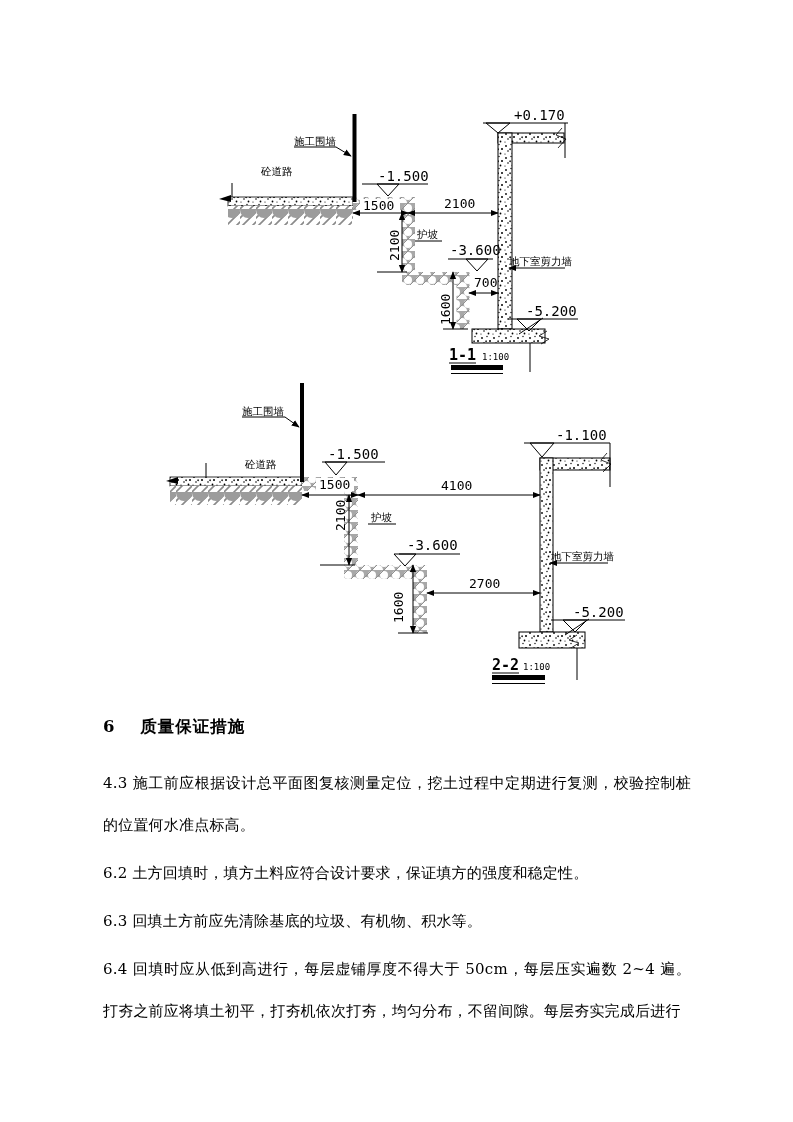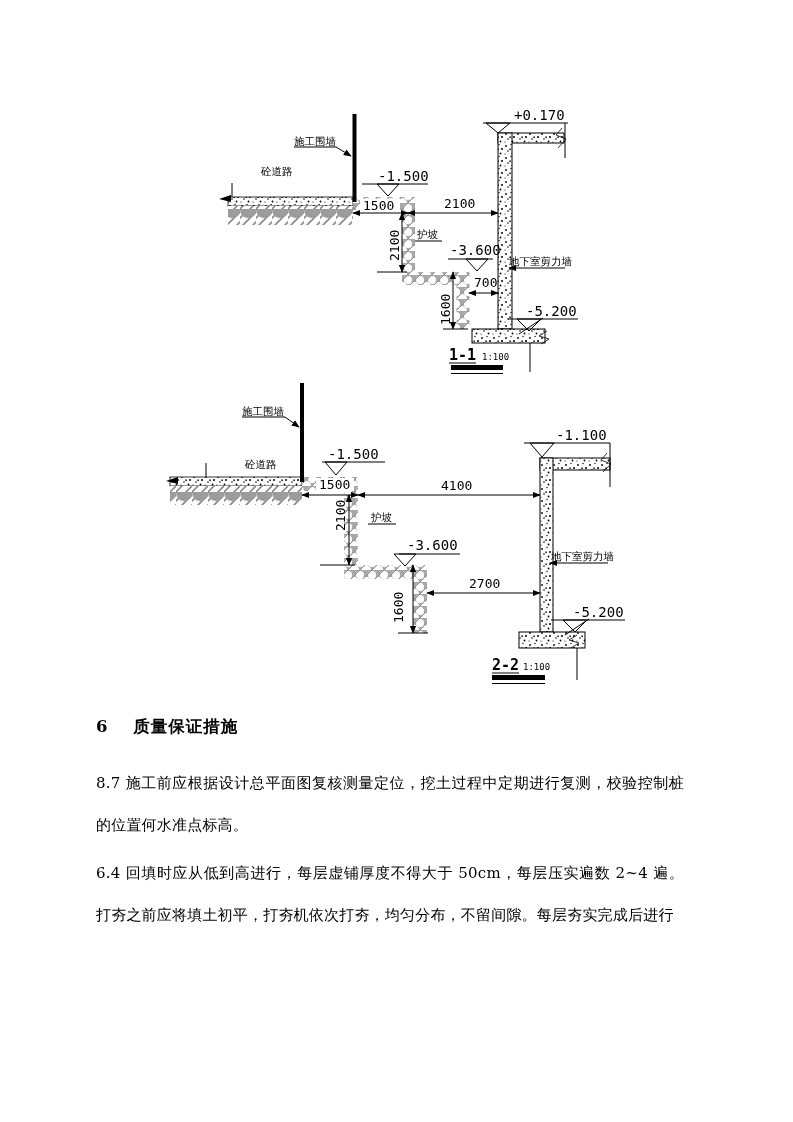--- a/index.html
+++ b/index.html
@@ -17,21 +17,21 @@
   .elev { font-family:"DejaVu Sans Mono","Liberation Mono",monospace; font-size:14px; }
   .dim  { font-family:"DejaVu Sans Mono","Liberation Mono",monospace; font-size:13px; }
   .sec  { font-family:"DejaVu Sans Mono","Liberation Mono",monospace; font-size:15px; font-weight:bold; }
   .scl  { font-family:"DejaVu Sans Mono","Liberation Mono",monospace; font-size:9px; }
 
   .ln    { stroke:#000; stroke-width:1; fill:none; }
   .thin  { stroke:#000; stroke-width:0.8; fill:none; }
   .tri   { stroke:#000; stroke-width:1; fill:none; }
   .fence { stroke:#000; stroke-width:4; }
 
-  .textblock { position:absolute; left:96px; top:716px; width:588px; }
+  .textblock { position:absolute; left:103px; top:716px; width:588px; }
   .heading { margin:0; font-size:16.5px; line-height:22px; font-weight:bold; letter-spacing:1px; }
   .heading .hnum { display:inline-block; margin-right:19px; letter-spacing:0; }
   .para { margin:6px 0 0 0; font-size:15px; line-height:42px; text-align:justify; letter-spacing:0.2px; }
   .para:first-of-type { margin-top:24px; }
 </style>
 </head>
 <body>
 
 <svg width="0" height="0" style="position:absolute" aria-hidden="true">
   <defs>
@@ -231,15 +231,17 @@
     <rect x="492" y="297" width="53" height="5" fill="#000"></rect>
     <line class="ln" x1="492" y1="305.5" x2="545" y2="305.5"></line>
   </g>
 </svg>
 
 <div class="textblock">
   <h2 class="heading">
     <span class="hnum">6</span>
     <span>质量保证措施</span>
   </h2>
-  <p class="para">8.7 施工前应根据设计总平面图复核测量定位，挖土过程中定期进行复测，校验控制桩的位置何水准点标高。</p>
+  <p class="para">4.3 施工前应根据设计总平面图复核测量定位，挖土过程中定期进行复测，校验控制桩的位置何水准点标高。</p>
+  <p class="para">6.2 土方回填时，填方土料应符合设计要求，保证填方的强度和稳定性。</p>
+  <p class="para">6.3 回填土方前应先清除基底的垃圾、有机物、积水等。</p>
   <p class="para">6.4 回填时应从低到高进行，每层虚铺厚度不得大于 50cm，每层压实遍数 2~4 遍。打夯之前应将填土初平，打夯机依次打夯，均匀分布，不留间隙。每层夯实完成后进行</p>
 </div>
 
 </body></html>

